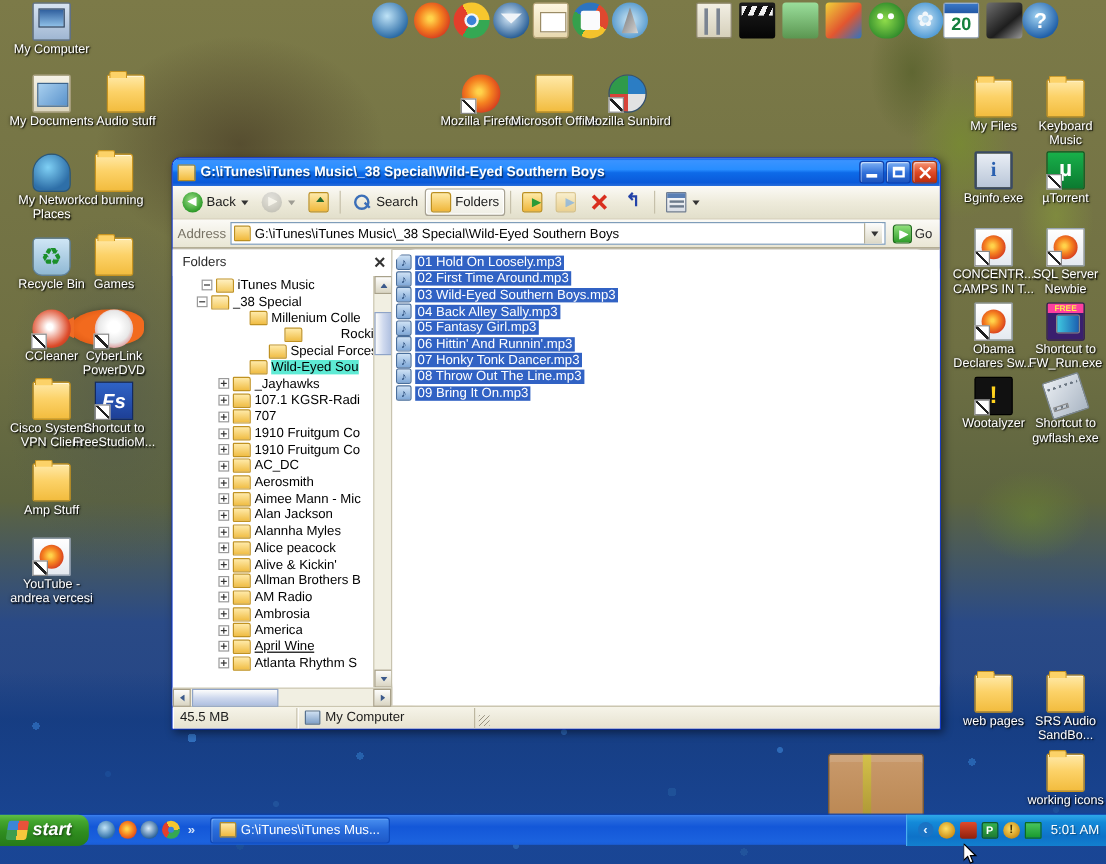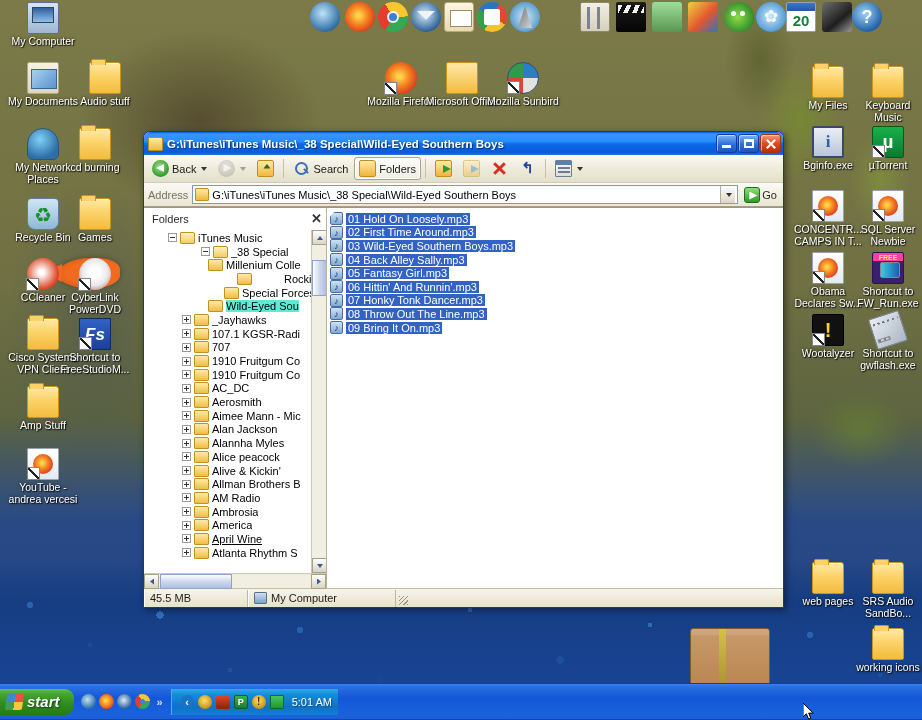--- a/index.html
+++ b/index.html
@@ -408,21 +408,21 @@
     border-right:1px solid #bdb7a0; border-left:1px solid #fff; }
   .spanel.grow { flex:1; border-left:none; }
   .spanel .scomp { width:13px; height:12px; margin-right:4px;
     background:linear-gradient(to bottom,#cfe0f2,#7fa0c8); border:1px solid #55708f; border-radius:1px; }
   #sgrip { width:14px; height:17px; position:relative; }
   #sgrip:after{ content:""; position:absolute; right:2px; bottom:2px; width:9px; height:9px;
     background:repeating-linear-gradient(135deg, #9a9382 0 1px, transparent 1px 3px); }
 
   
   #taskbar {
-    position:absolute; left:0; right:0; bottom:1px; height:36px;
+    position:absolute; left:0; right:0; bottom:16px; height:26px;
     background:linear-gradient(to bottom,#3c81f3 0%,#2c6fe0 8%,#1357d8 40%,#1b62de 88%,#1a5ed8 100%);
     border-top:1px solid #0b3fa8; display:flex; align-items:center;
   }
   #startbtn {
     height:26px; padding:0 14px 0 6px; display:flex; align-items:center; gap:4px;
     background:linear-gradient(to bottom,#5fbf46 0%,#44a62e 20%,#2f8d1f 55%,#267a18 100%);
     border-radius:0 9px 9px 0; color:#fff; font-style:italic; font-weight:bold; font-size:15px;
     text-shadow:1px 1px 2px rgba(0,0,0,.55); cursor:pointer; flex:none;
   }
   #startbtn .flag {
@@ -737,21 +737,21 @@
         <span>Folders</span>
         <span class="xclose">✕</span>
       </div>
       <div id="treewrap">
         <div id="tree">
             <div class="tn" style="padding-left: 24px;">
               <span class="exp minus"></span>
               <span class="tfi open"></span>
               <span class="tlb">iTunes Music</span>
             </div>
-            <div class="tn" style="padding-left: 20px; margin-left: 37px;">
+            <div class="tn" style="padding-left: 20px;">
               <span class="exp minus"></span>
               <span class="tfi open"></span>
               <span class="tlb">_38 Special</span>
             </div>
             <div class="tn" style="padding-left: 52px;">
               <span class="exp none"></span>
               <span class="tfi"></span>
               <span class="tlb">Millenium Colle</span>
             </div>
             <div class="tn" style="padding-left: 52px; gap: 29px;">
@@ -928,20 +928,26 @@
     <span class="flag"></span>
     <span>start</span>
   </div>
   <div id="qlaunch">
     <span class="qi qi-ie"></span>
     <span class="qi qi-ff"></span>
     <span class="qi qi-ol"></span>
     <span class="qi qi-chr"></span>
     <span id="qchev">»</span>
   </div>
+  <div id="tasks">
+    <div class="taskbtn">
+      <span class="tkico"></span>
+      <span class="tktx">G:\iTunes\iTunes Mus...</span>
+    </div>
+  </div>
   <div id="tray">
     <span class="tri tri-chev">‹</span>
     <span class="tri tri-sh"></span>
     <span class="tri tri-net"></span>
     <span class="tri tri-p">P</span>
     <span class="tri tri-w">!</span>
     <span class="tri tri-g"></span>
     <span id="clock">5:01 AM</span>
   </div>
 </div>

